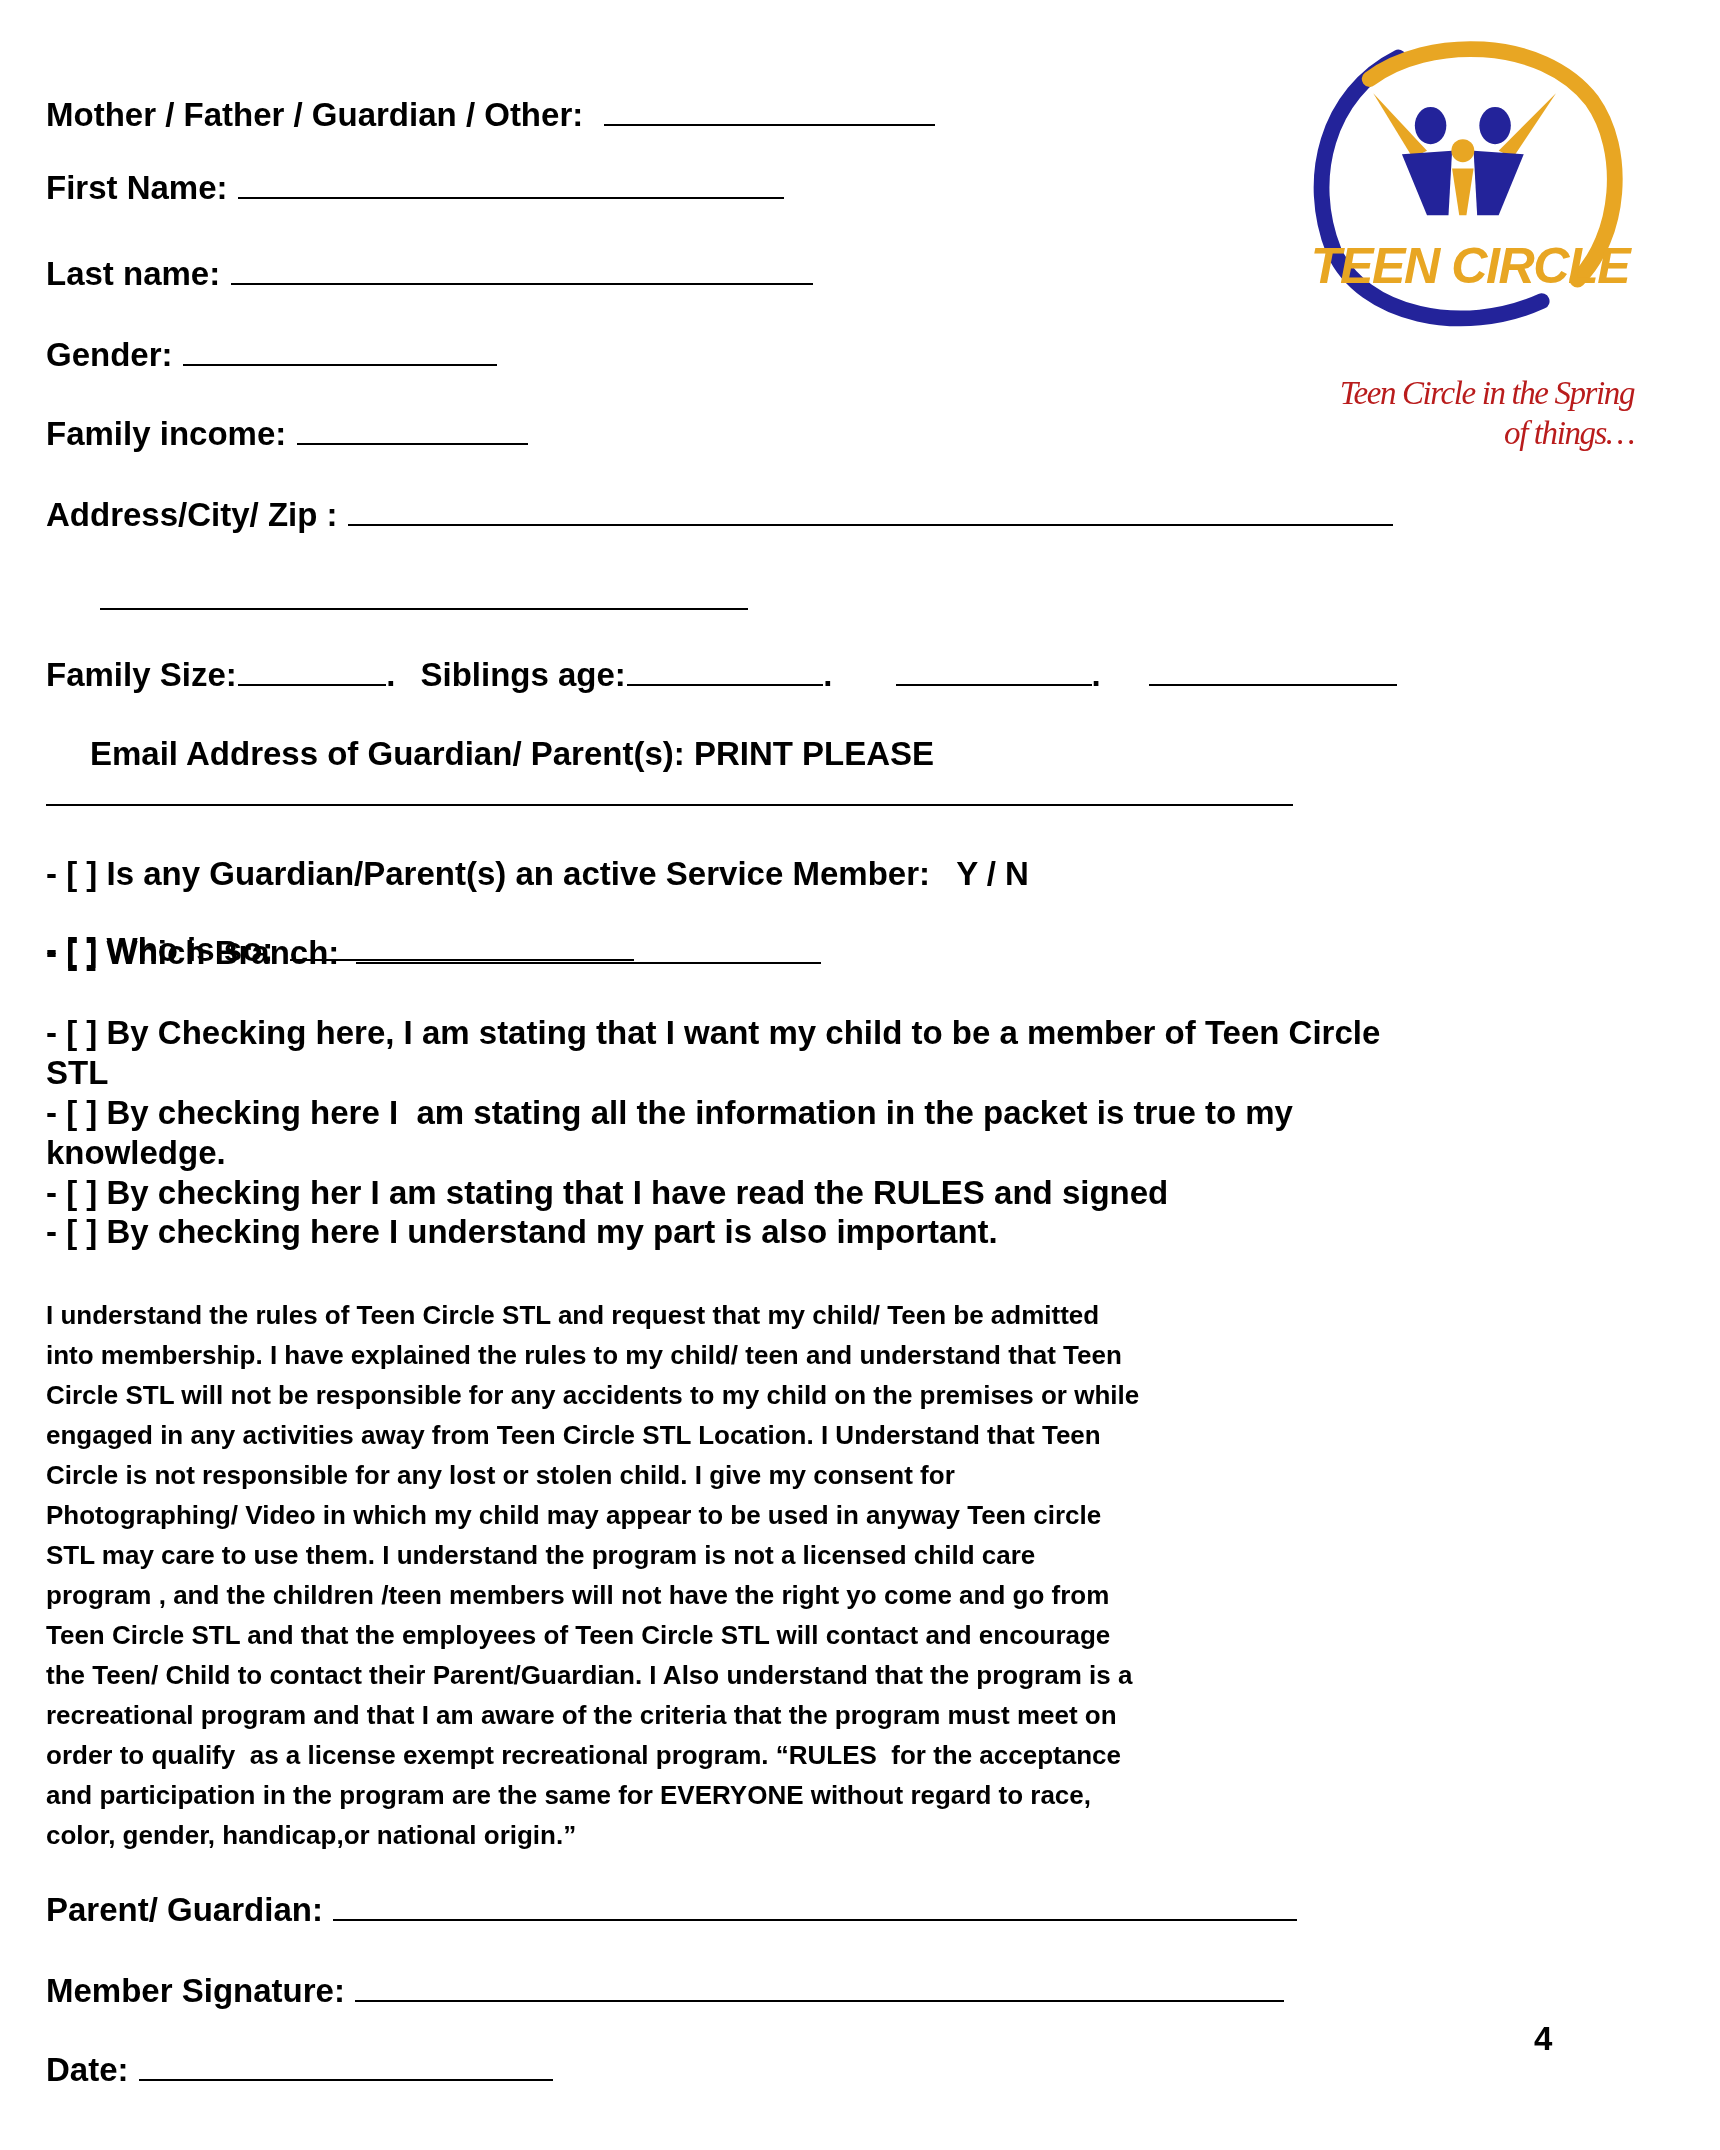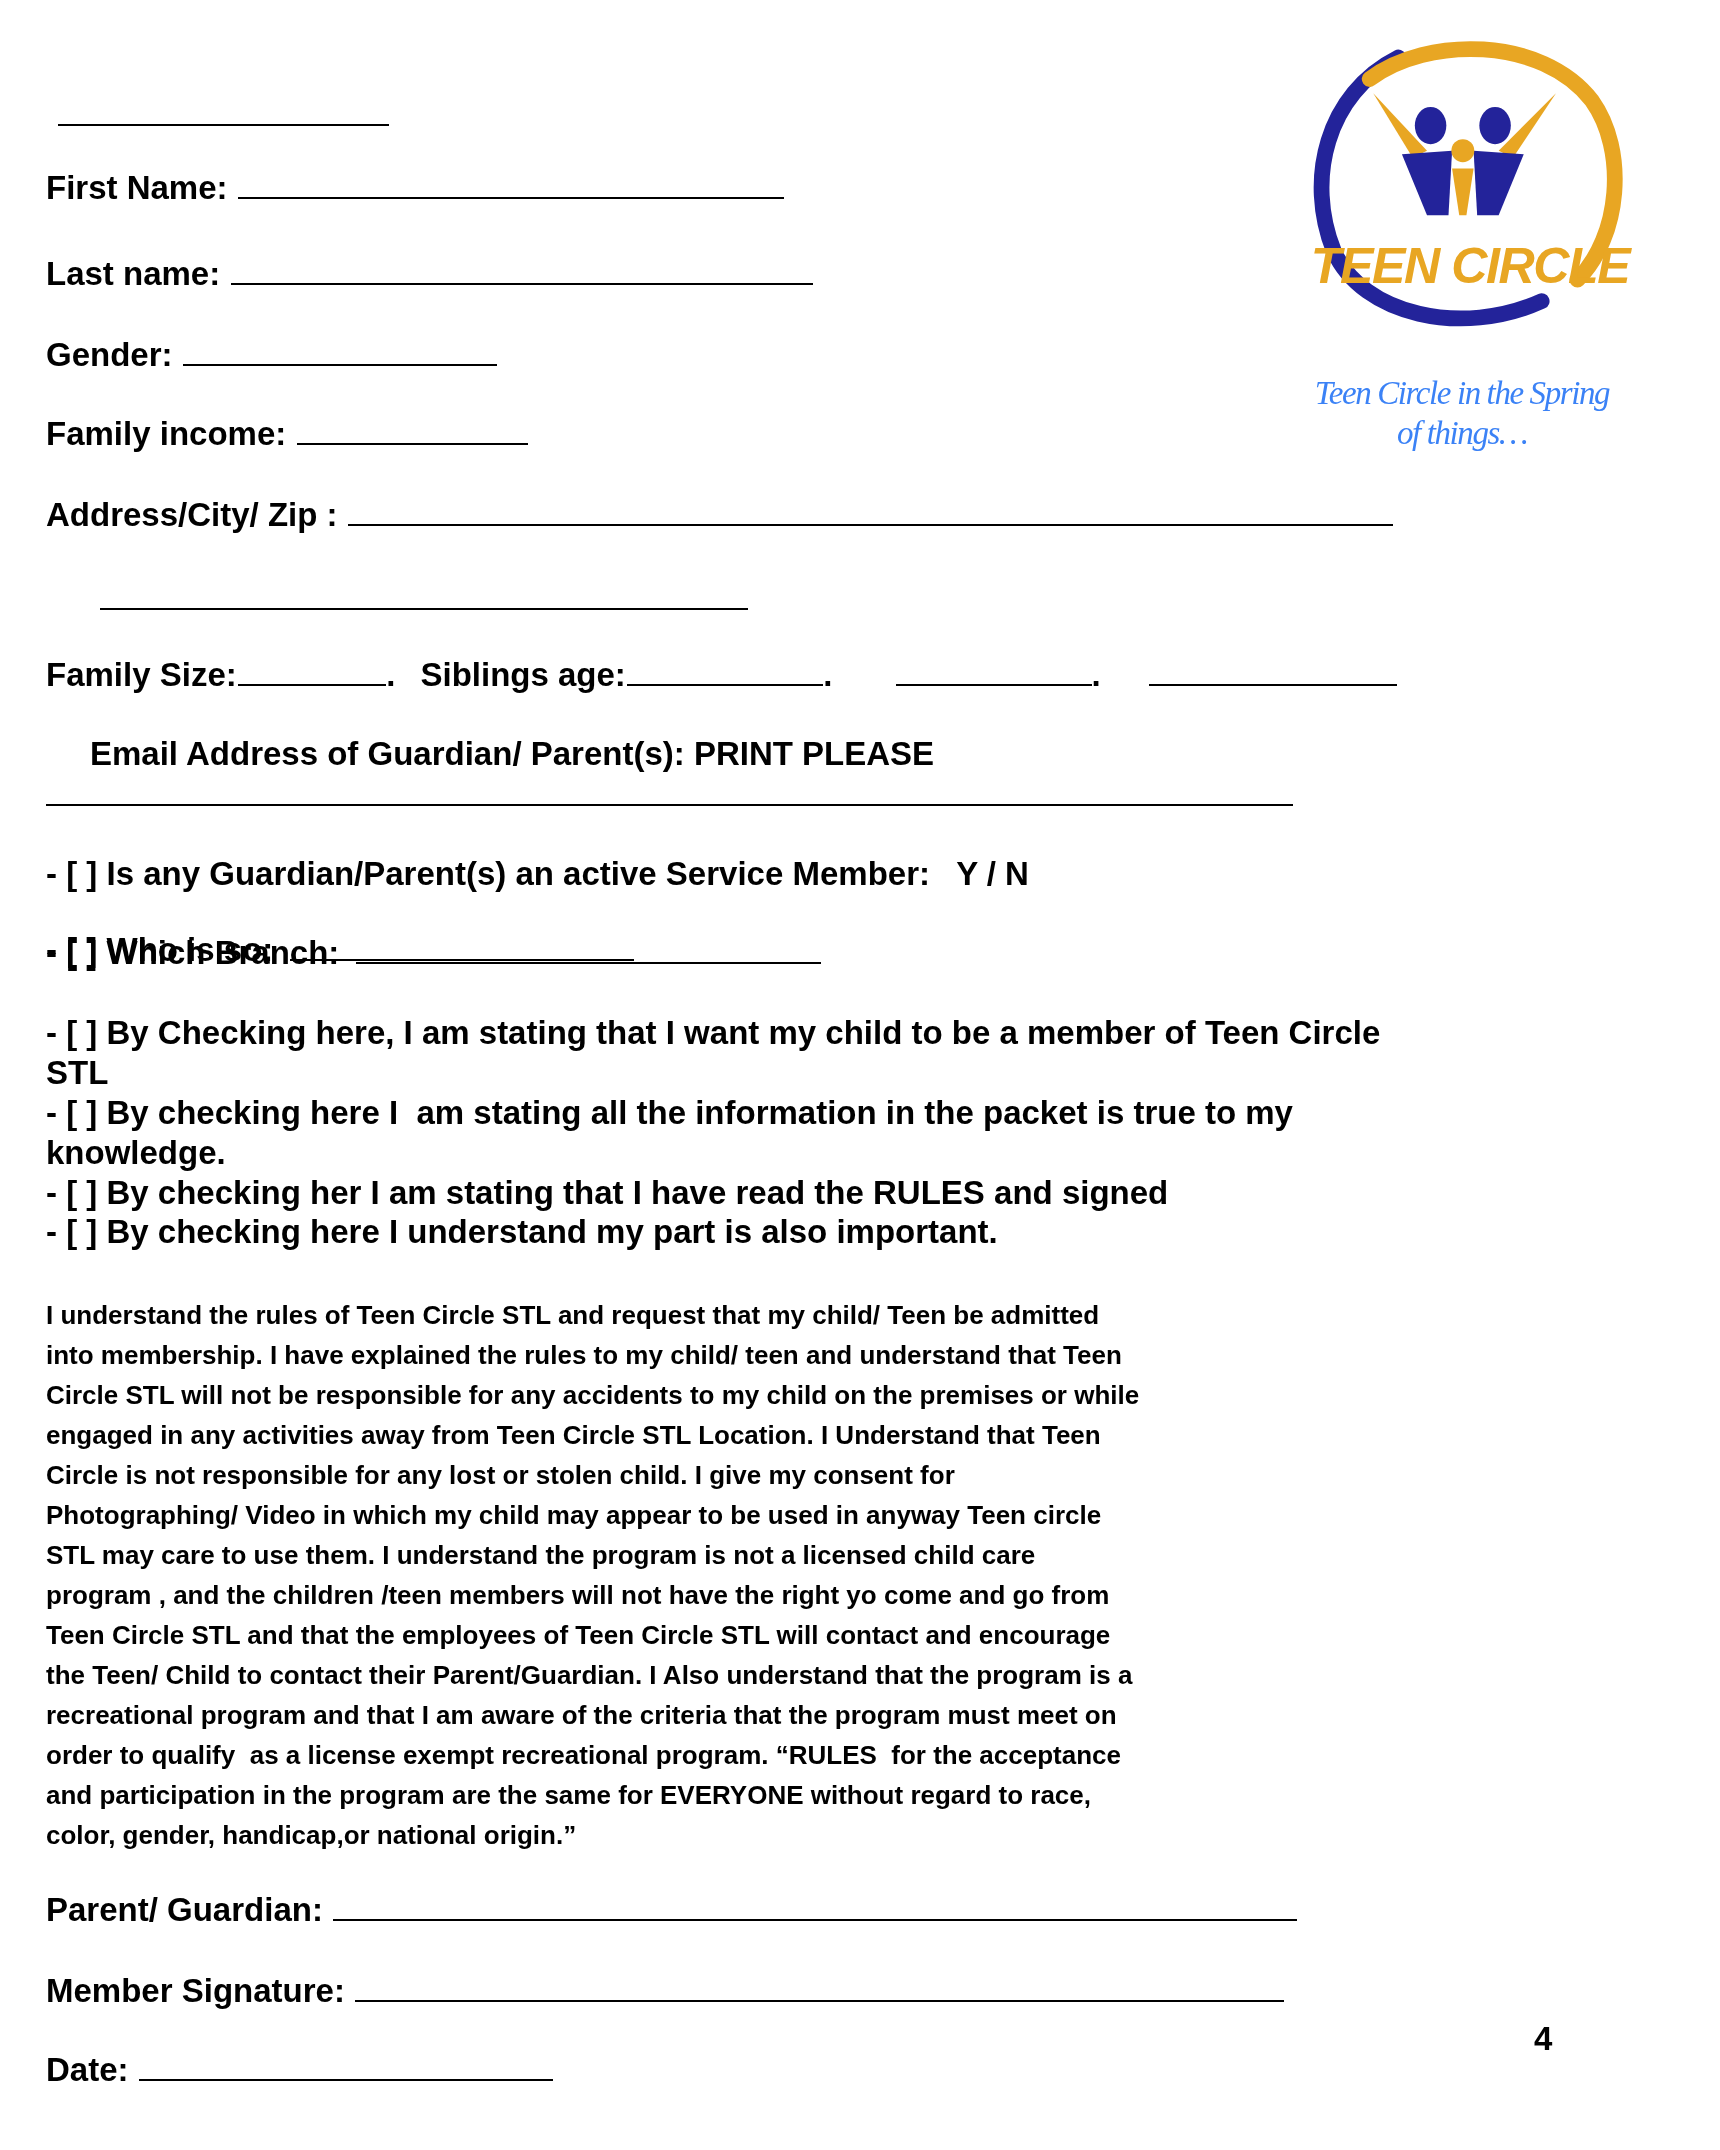--- a/index.html
+++ b/index.html
@@ -4,21 +4,21 @@
 <style>
   html, body { margin:0; padding:0; background:#ffffff; }
   body { width:1721px; height:2151px; position:relative; overflow:hidden;
          font-family:"Liberation Sans", "DejaVu Sans", sans-serif; color:#000; }
   .t { position:absolute; left:46px; font-weight:bold; font-size:33px; line-height:40px; white-space:nowrap; }
   .blank { display:inline-block; border-bottom:2.9px solid #000; height:29px; margin-left:1.4px; vertical-align:baseline; }
   .line { position:absolute; border-bottom:2.9px solid #000; height:0; }
   .para { position:absolute; left:46px; top:1295px; width:1627px; font-weight:bold; font-size:26px; line-height:40px; white-space:normal; }
   .para span.l { display:block; white-space:nowrap; }
   .logo { position:absolute; left:1305px; top:36px; width:330px; height:430px; }
-  .tagline { position:absolute; left:1290px; width:344px; text-align:center; color:#3b82f6;
+  .tagline { position:absolute; left:1290px; width:344px; text-align:right; color:#b91c1c;
              font-family:"Liberation Serif", "DejaVu Serif", serif; font-style:italic; font-size:33px; line-height:40px; letter-spacing:-1.4px; }
   .pagenum { position:absolute; left:1534px; top:2020px; font-weight:bold; font-size:33px; }
 </style>
 </head>
 <body>
 
 <div class="logo">
   <svg width="330" height="301" viewBox="0 0 460 420">
 
     <path d="M130 30 C 30 80, 0 200, 40 300 C 80 390, 220 420, 330 370" fill="none" stroke="#23239A" stroke-width="22" stroke-linecap="round"></path>
@@ -37,20 +37,21 @@
     <circle cx="220" cy="160" r="16" fill="#E8A623"></circle>
     <path d="M205 185 L235 185 L225 250 L215 250 Z" fill="#E8A623"></path>
 
     <text x="230" y="345" text-anchor="middle" font-family="Liberation Sans, sans-serif" font-weight="bold" font-style="italic" font-size="70" fill="#E8A623" letter-spacing="-2">TEEN CIRCLE</text>
   </svg>
 </div>
 <div class="tagline" style="top:373px;">Teen Circle in the Spring</div>
 <div class="tagline" style="top:413px;">of things…</div>
 
 <div class="t" style="top:95px;">
+  <span>Mother / Father / Guardian / Other:</span>
   <span class="blank" style="width:331px; margin-left:11.5px;"></span>
 </div>
 
 <div class="t" style="top:168px;">
   <span>First Name:</span>
   <span class="blank" style="width:546px;"></span>
 </div>
 
 <div class="t" style="top:254px;">
   <span>Last name:</span>

